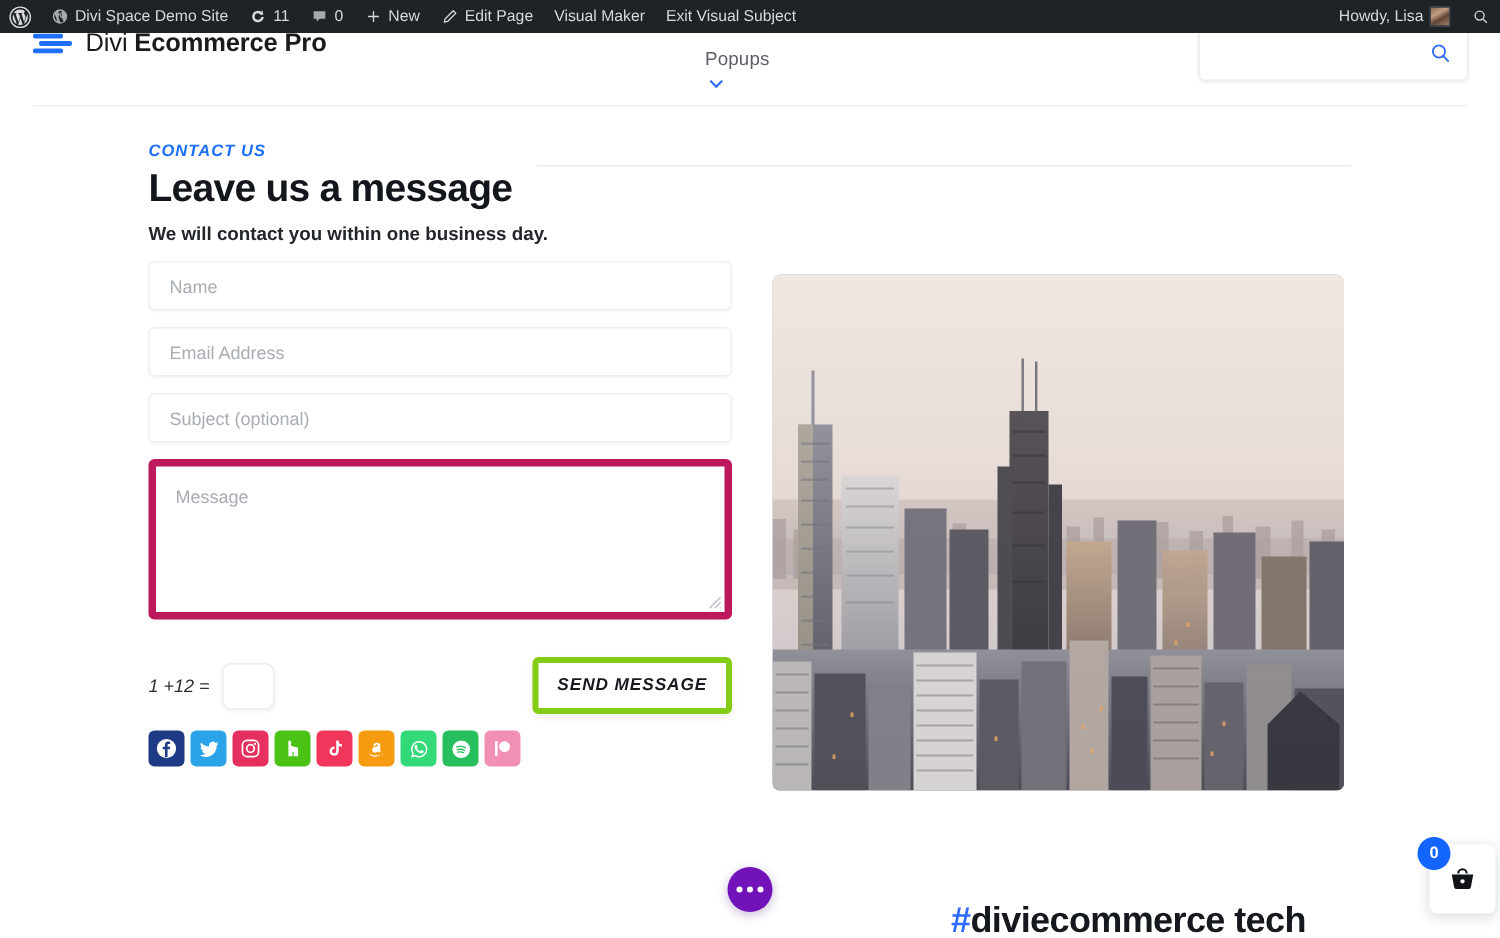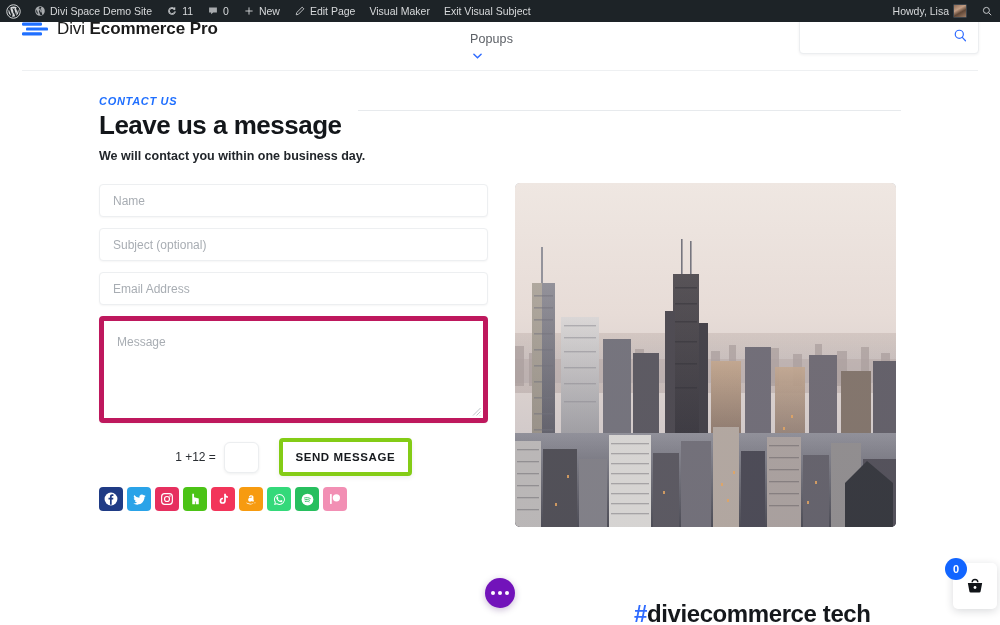--- a/index.html
+++ b/index.html
@@ -106,21 +106,21 @@
   }
   .title-rule {
     flex: 1; height: 1px; background: #e7eaed; margin-left: 16px;
   }
   .subtitle {
     position: absolute; left: 99px; top: 79px;
     font-size: 12.5px; font-weight: 700; color: #22262b;
   }
 
   
-  .formcol { position: absolute; left: 99px; top: 114px; width: 389px; }
+  .formcol { position: absolute; left: 99px; top: 104px; width: 389px; }
   .field {
     width: 389px; height: 33px;
     background: #fff;
     border: 1px solid #edeff1;
     border-radius: 4px;
     margin-bottom: 11px;
     display: flex; align-items: center;
     padding: 0 13px;
     box-shadow: 0 1px 2px rgba(18,22,30,.04);
   }
@@ -136,21 +136,21 @@
   }
   .textarea .ph { font-size: 12px; color: #a8adb3; }
   .resizer {
     position: absolute; right: 2px; bottom: 2px;
     width: 9px; height: 9px;
   }
 
   .submit-row {
     position: absolute; left: 99px; top: 367px;
     width: 389px; height: 40px;
-    display: flex; align-items: center; justify-content: center;
+    display: flex; align-items: center; justify-content: space-between; font-style: italic;
   }
   .captcha {
     display: flex; align-items: center; gap: 8px;
     margin-right: 20px;
   }
   .captcha-q { font-size: 12px; color: #2a2e33; white-space: nowrap; }
   .captcha-in {
     width: 35px; height: 31px;
     background: #fff;
     border: 1px solid #eceef0;
@@ -337,24 +337,24 @@
     <div class="title-rule"></div>
   </div>
 
   <div class="subtitle">We will contact you within one business day.</div>
 
   <form class="formcol">
     <div class="field">
       <span class="ph">Name</span>
     </div>
     <div class="field">
-      <span class="ph">Subject (optional)</span>
+      <span class="ph">Email Address</span>
     </div>
     <div class="field">
-      <span class="ph">Email Address</span>
+      <span class="ph">Subject (optional)</span>
     </div>
     <div class="textarea">
       <span class="ph">Message</span>
       <svg class="resizer" viewBox="0 0 9 9">
         <path d="M8.5 1 1 8.5M8.5 4.5 4.5 8.5M8.5 8 8 8.5" stroke="#b9bec4" stroke-width=".9" fill="none"></path>
       </svg>
     </div>
   </form>
 
   <div class="submit-row">

